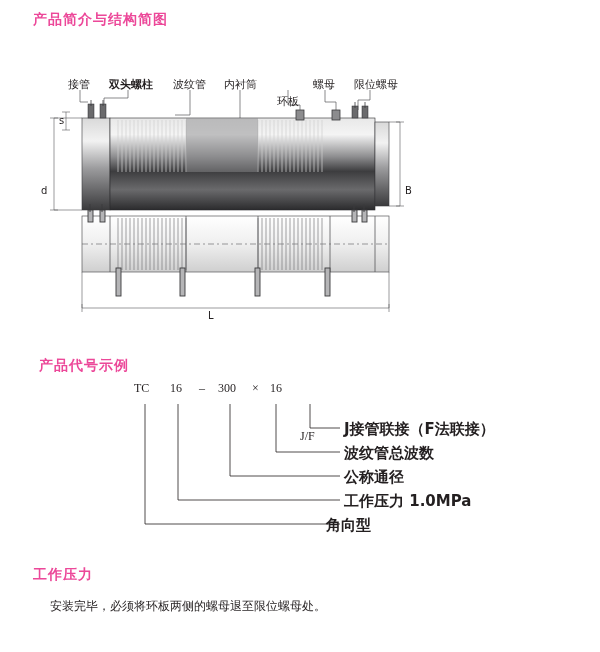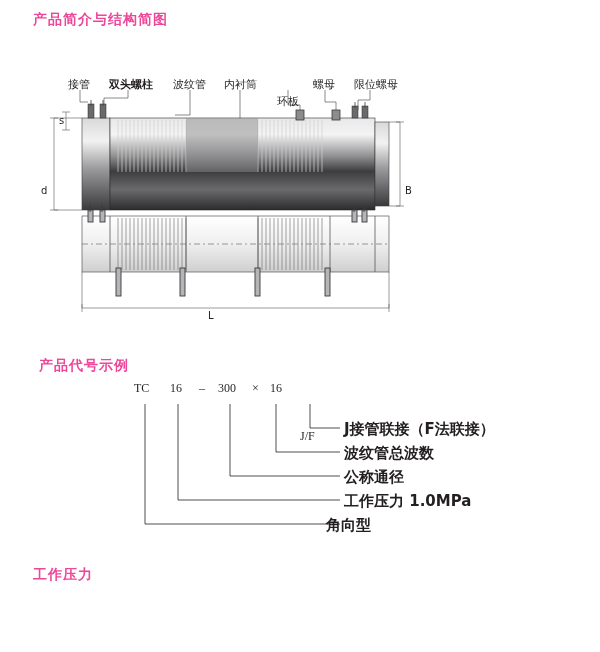--- a/index.html
+++ b/index.html
@@ -308,13 +308,14 @@
   <div class="code-token" style="left:300px;top:3px;margin-top:48px;">J/F</div>
 
   <div class="code-desc" style="left:344px;top:42px;">J接管联接（F法联接）</div>
   <div class="code-desc" style="left:344px;top:66px;">波纹管总波数</div>
   <div class="code-desc" style="left:344px;top:90px;">公称通径</div>
   <div class="code-desc" style="left:344px;top:114px;">工作压力 1.0MPa</div>
   <div class="code-desc" style="left:326px;top:138px;">角向型</div>
 </div>
 
 <div id="notes">
+  <p>安装完毕，必须将环板两侧的螺母退至限位螺母处。</p>
 </div>
 
 </body></html>

